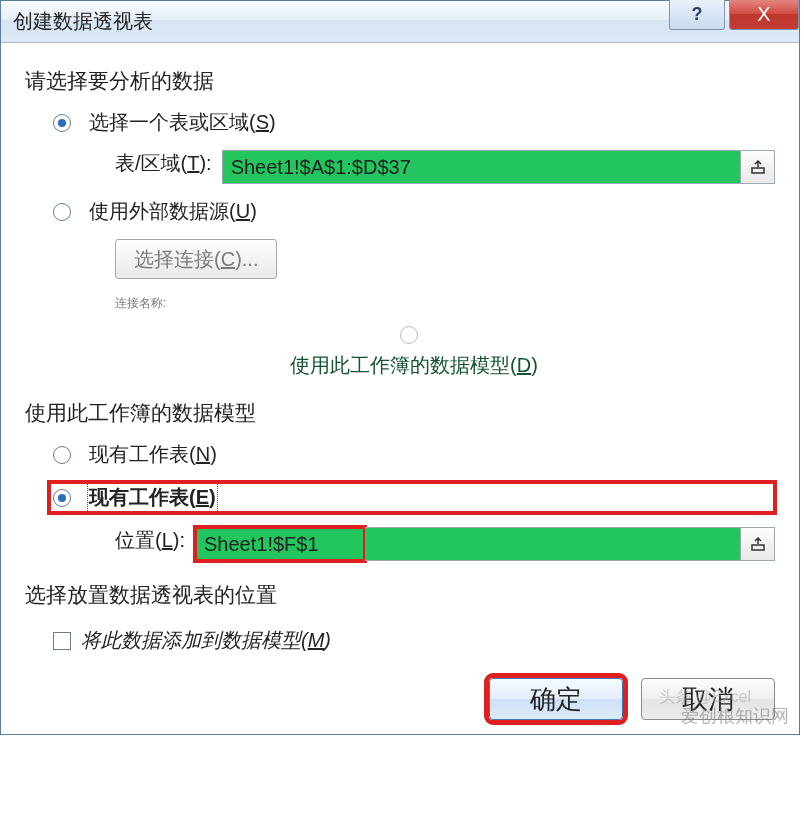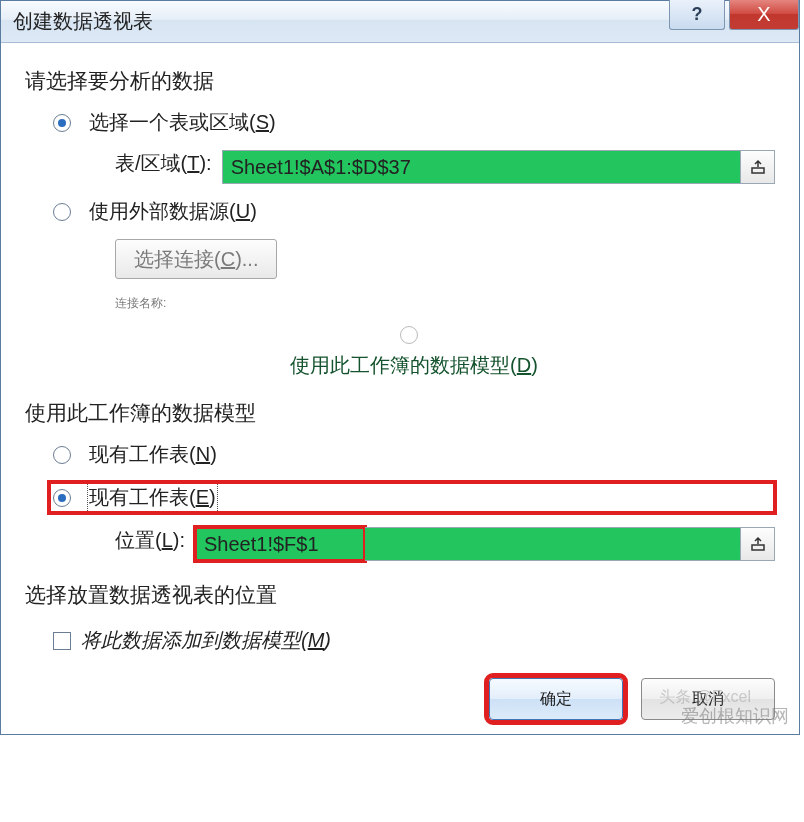--- a/index.html
+++ b/index.html
@@ -167,33 +167,33 @@
     justify-content: flex-end;
     gap: 18px;
     padding: 8px 0 0 0;
   }
   .dlg-btn {
     width: 134px;
     height: 42px;
     border: 1px solid #8a8a8a;
     border-radius: 4px;
     background: linear-gradient(to bottom, #fdfdfd 0%, #efefef 50%, #e3e3e3 51%, #ececec 100%);
-    font-size: 16px;
+    font-size: 26px;
     color: #222;
     display: flex;
     align-items: center;
     justify-content: center;
   }
   .ok-btn {
     border: 1px solid #3f76b8;
     background: linear-gradient(to bottom, #f5faff 0%, #e3eefb 50%, #cde1f6 51%, #dcebf9 100%);
   }
   .hl-red { outline: 4px solid #e02020; outline-offset: -2px; }
   .hl-red-thick { outline: 5px solid #e02020; outline-offset: 0px; }
-  .dotted-focus { outline: 1px dotted #555; outline-offset: 1px; }
+  .dotted-focus { outline: 1px dotted #555; outline-offset: 1px; font-weight: bold; }
   .accel { text-decoration: underline; }
   .watermark {
     position: absolute;
     right: 10px;
     bottom: 6px;
     font-size: 18px;
     color: rgba(120,120,120,0.55);
     pointer-events: none;
   }
   .watermark2 {

